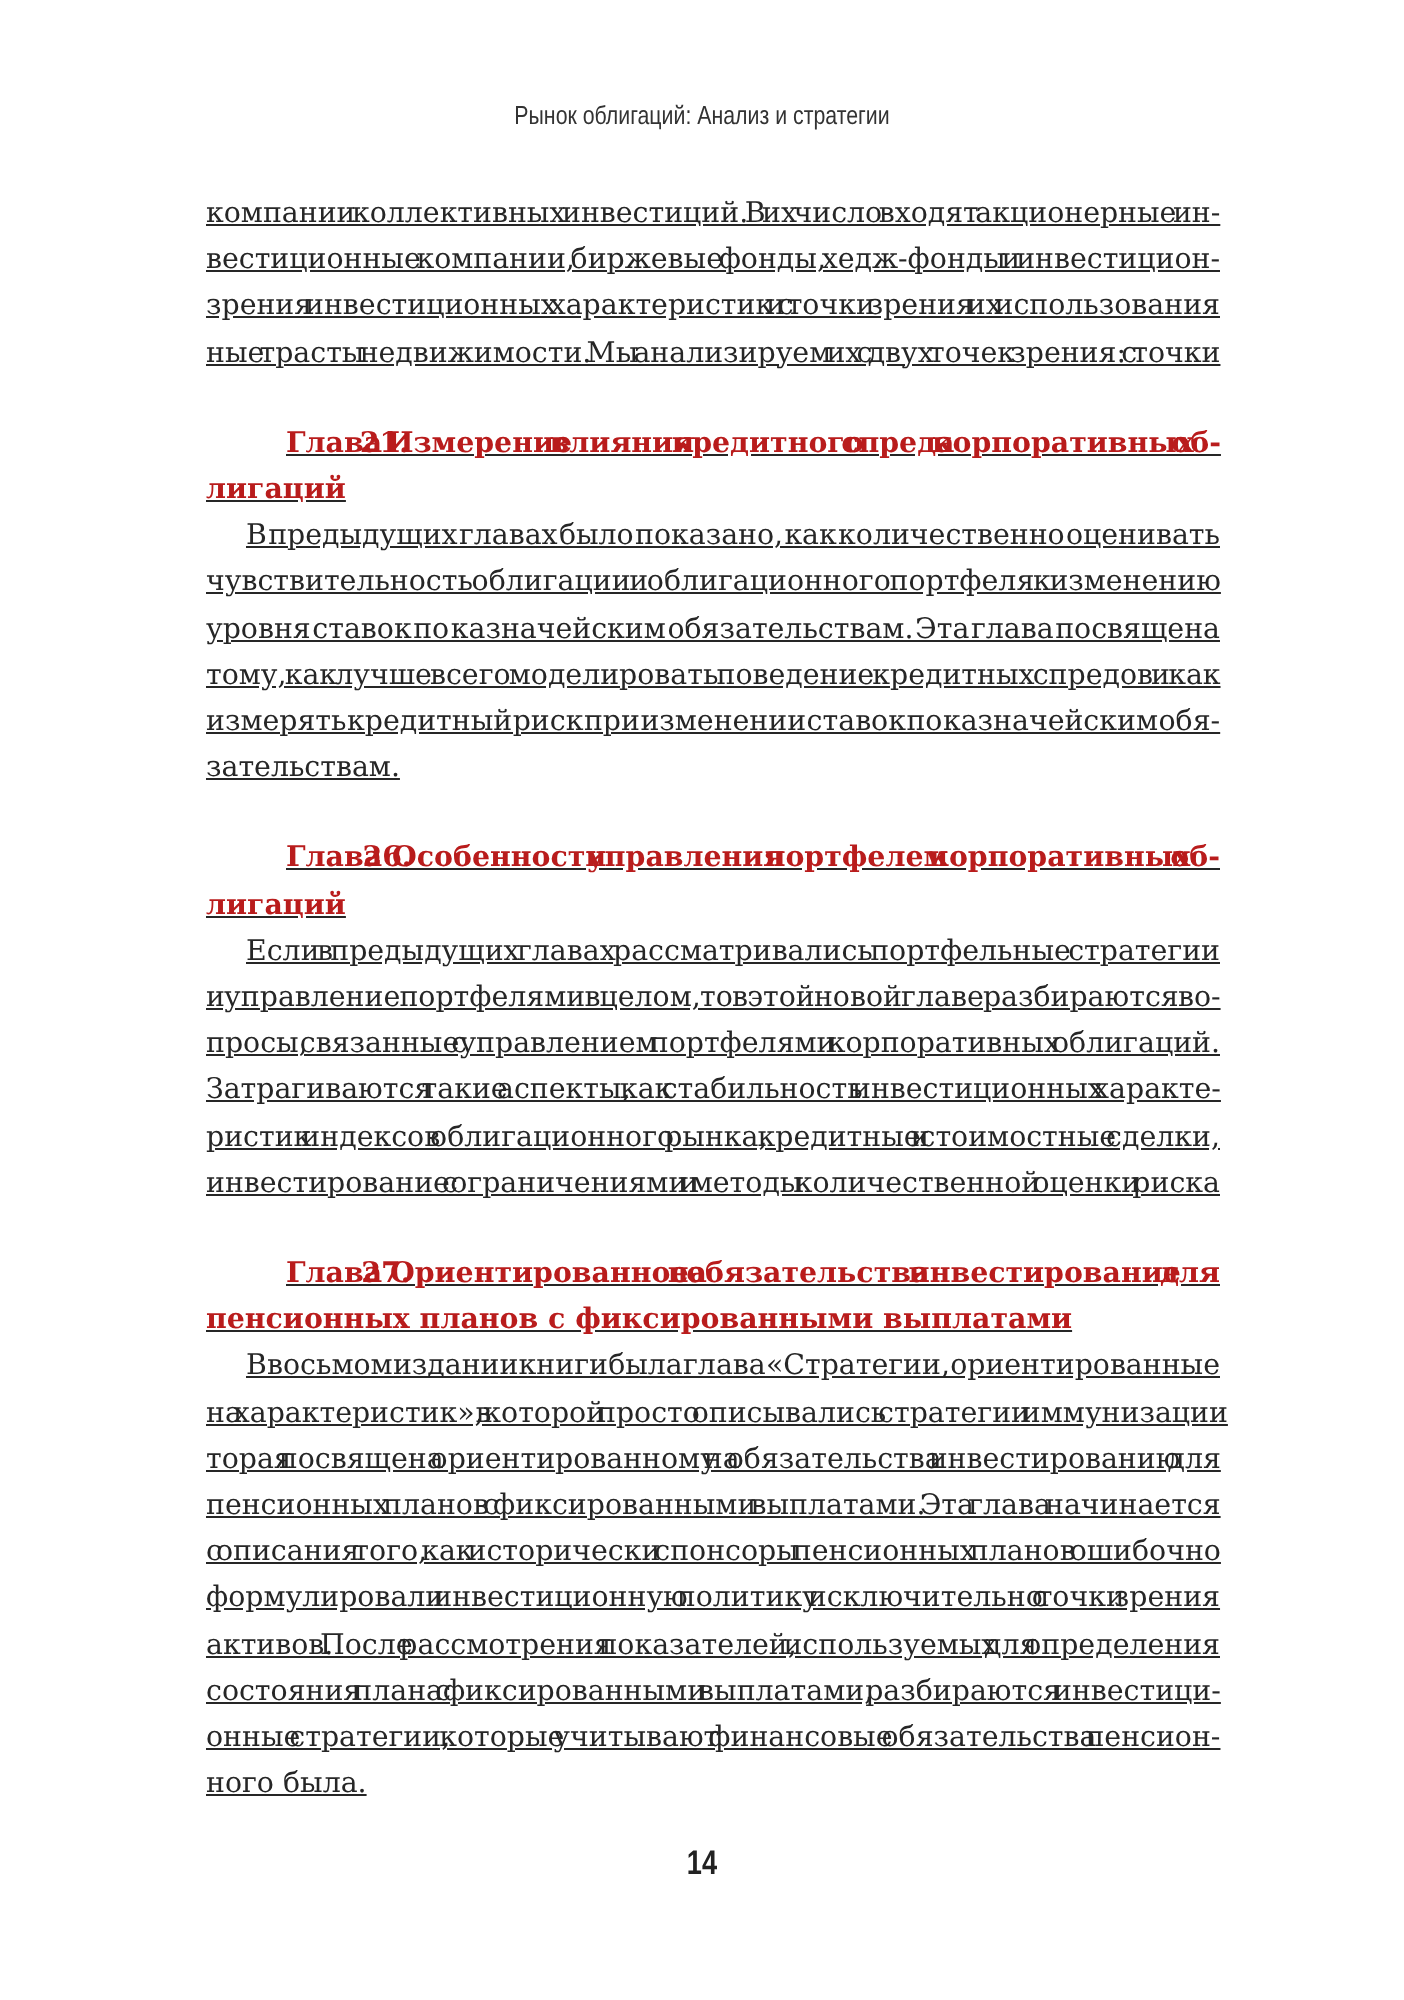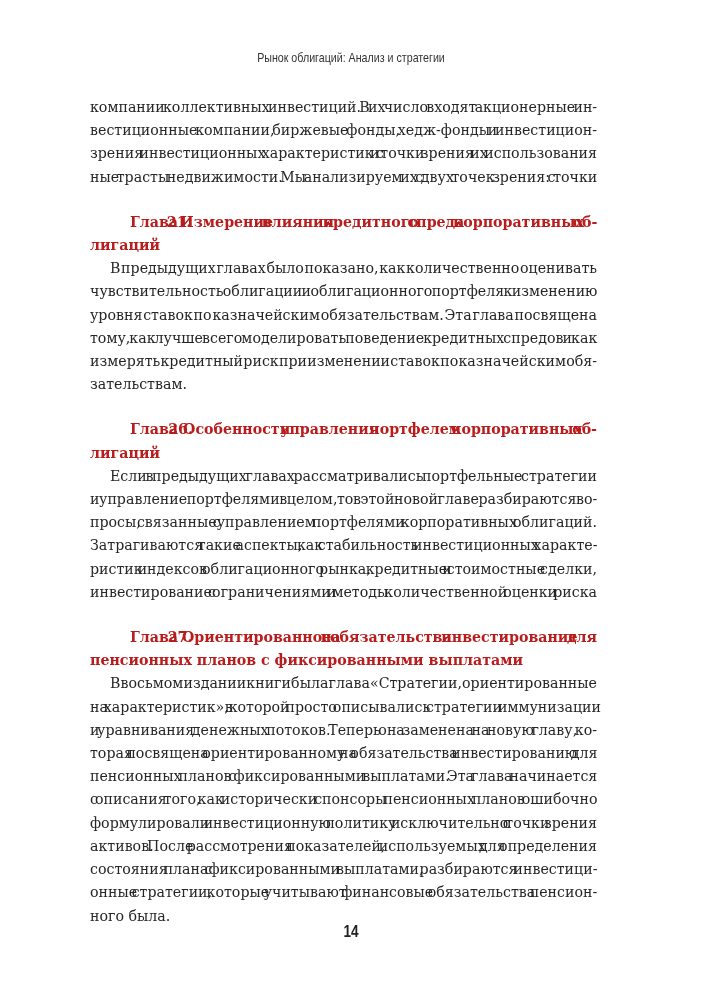--- a/index.html
+++ b/index.html
@@ -23,26 +23,27 @@
       font-family: "Liberation Sans", sans-serif;
       font-size: 13px;
       letter-spacing: 0px;
       color: #333333;
       transform: scaleX(0.82);
       transform-origin: center;
     }
     .page-body {
       position: absolute;
       top: 96px;
-      left: 90px;
+      left: 103px;
       width: 507px;
       font-family: "DejaVu Serif", serif;
       font-size: 14.2px;
       line-height: 23.2px;
       color: #262626;
+      text-decoration: underline;
     }
     .para {
       margin: 0;
       text-align: justify;
       text-align-last: left;
       hyphens: manual;
     }
     .chapter-heading {
       margin: 22px 0 0 0;
       font-family: "DejaVu Serif", serif;
@@ -120,21 +121,20 @@
     <span class="line" style="display: block; word-spacing: -8.42857px;">инвестирование с ограничениями и методы количественной оценки риска</span>
   </div>
 
   <div class="chapter-heading">
     <span class="line ind" style="display: block; word-spacing: -15.3333px;">Глава 27. Ориентированное на обязательства инвестирование для</span>
     <span class="line last" style="text-indent:0">пенсионных планов с фиксированными выплатами</span>
   </div>
   <div class="para">
     <span class="line ind" style="display: block; word-spacing: -4.42857px;">В восьмом издании книги была глава «Стратегии, ориентированные</span>
     <span class="line" style="display: block; word-spacing: -8.57143px;">на характеристик», в которой просто описывались стратегии иммунизации</span>
-    <span class="line" style="display: block; word-spacing: -6.9px;">и уравнивания денежных потоков. Теперь она заменена на новую главу, ко-</span>
     <span class="line" style="display: block; word-spacing: -11px;">торая посвящена ориентированному на обязательства инвестированию для</span>
     <span class="line" style="display: block; word-spacing: -7.42857px;">пенсионных планов с фиксированными выплатами. Эта глава начинается</span>
     <span class="line" style="display: block; word-spacing: -7.5px;">с описания того, как исторически спонсоры пенсионных планов ошибочно</span>
     <span class="line" style="display: block; word-spacing: -10px;">формулировали инвестиционную политику исключительно с точки зрения</span>
     <span class="line" style="display: block; word-spacing: -11.1667px;">активов. После рассмотрения показателей, используемых для определения</span>
     <span class="line" style="display: block; word-spacing: -8.5px;">состояния плана с фиксированными выплатами, разбираются инвестици-</span>
     <span class="line" style="display: block; word-spacing: -10px;">онные стратегии, которые учитывают финансовые обязательства пенсион-</span>
     <span class="line last">ного была.</span>
   </div>
 

